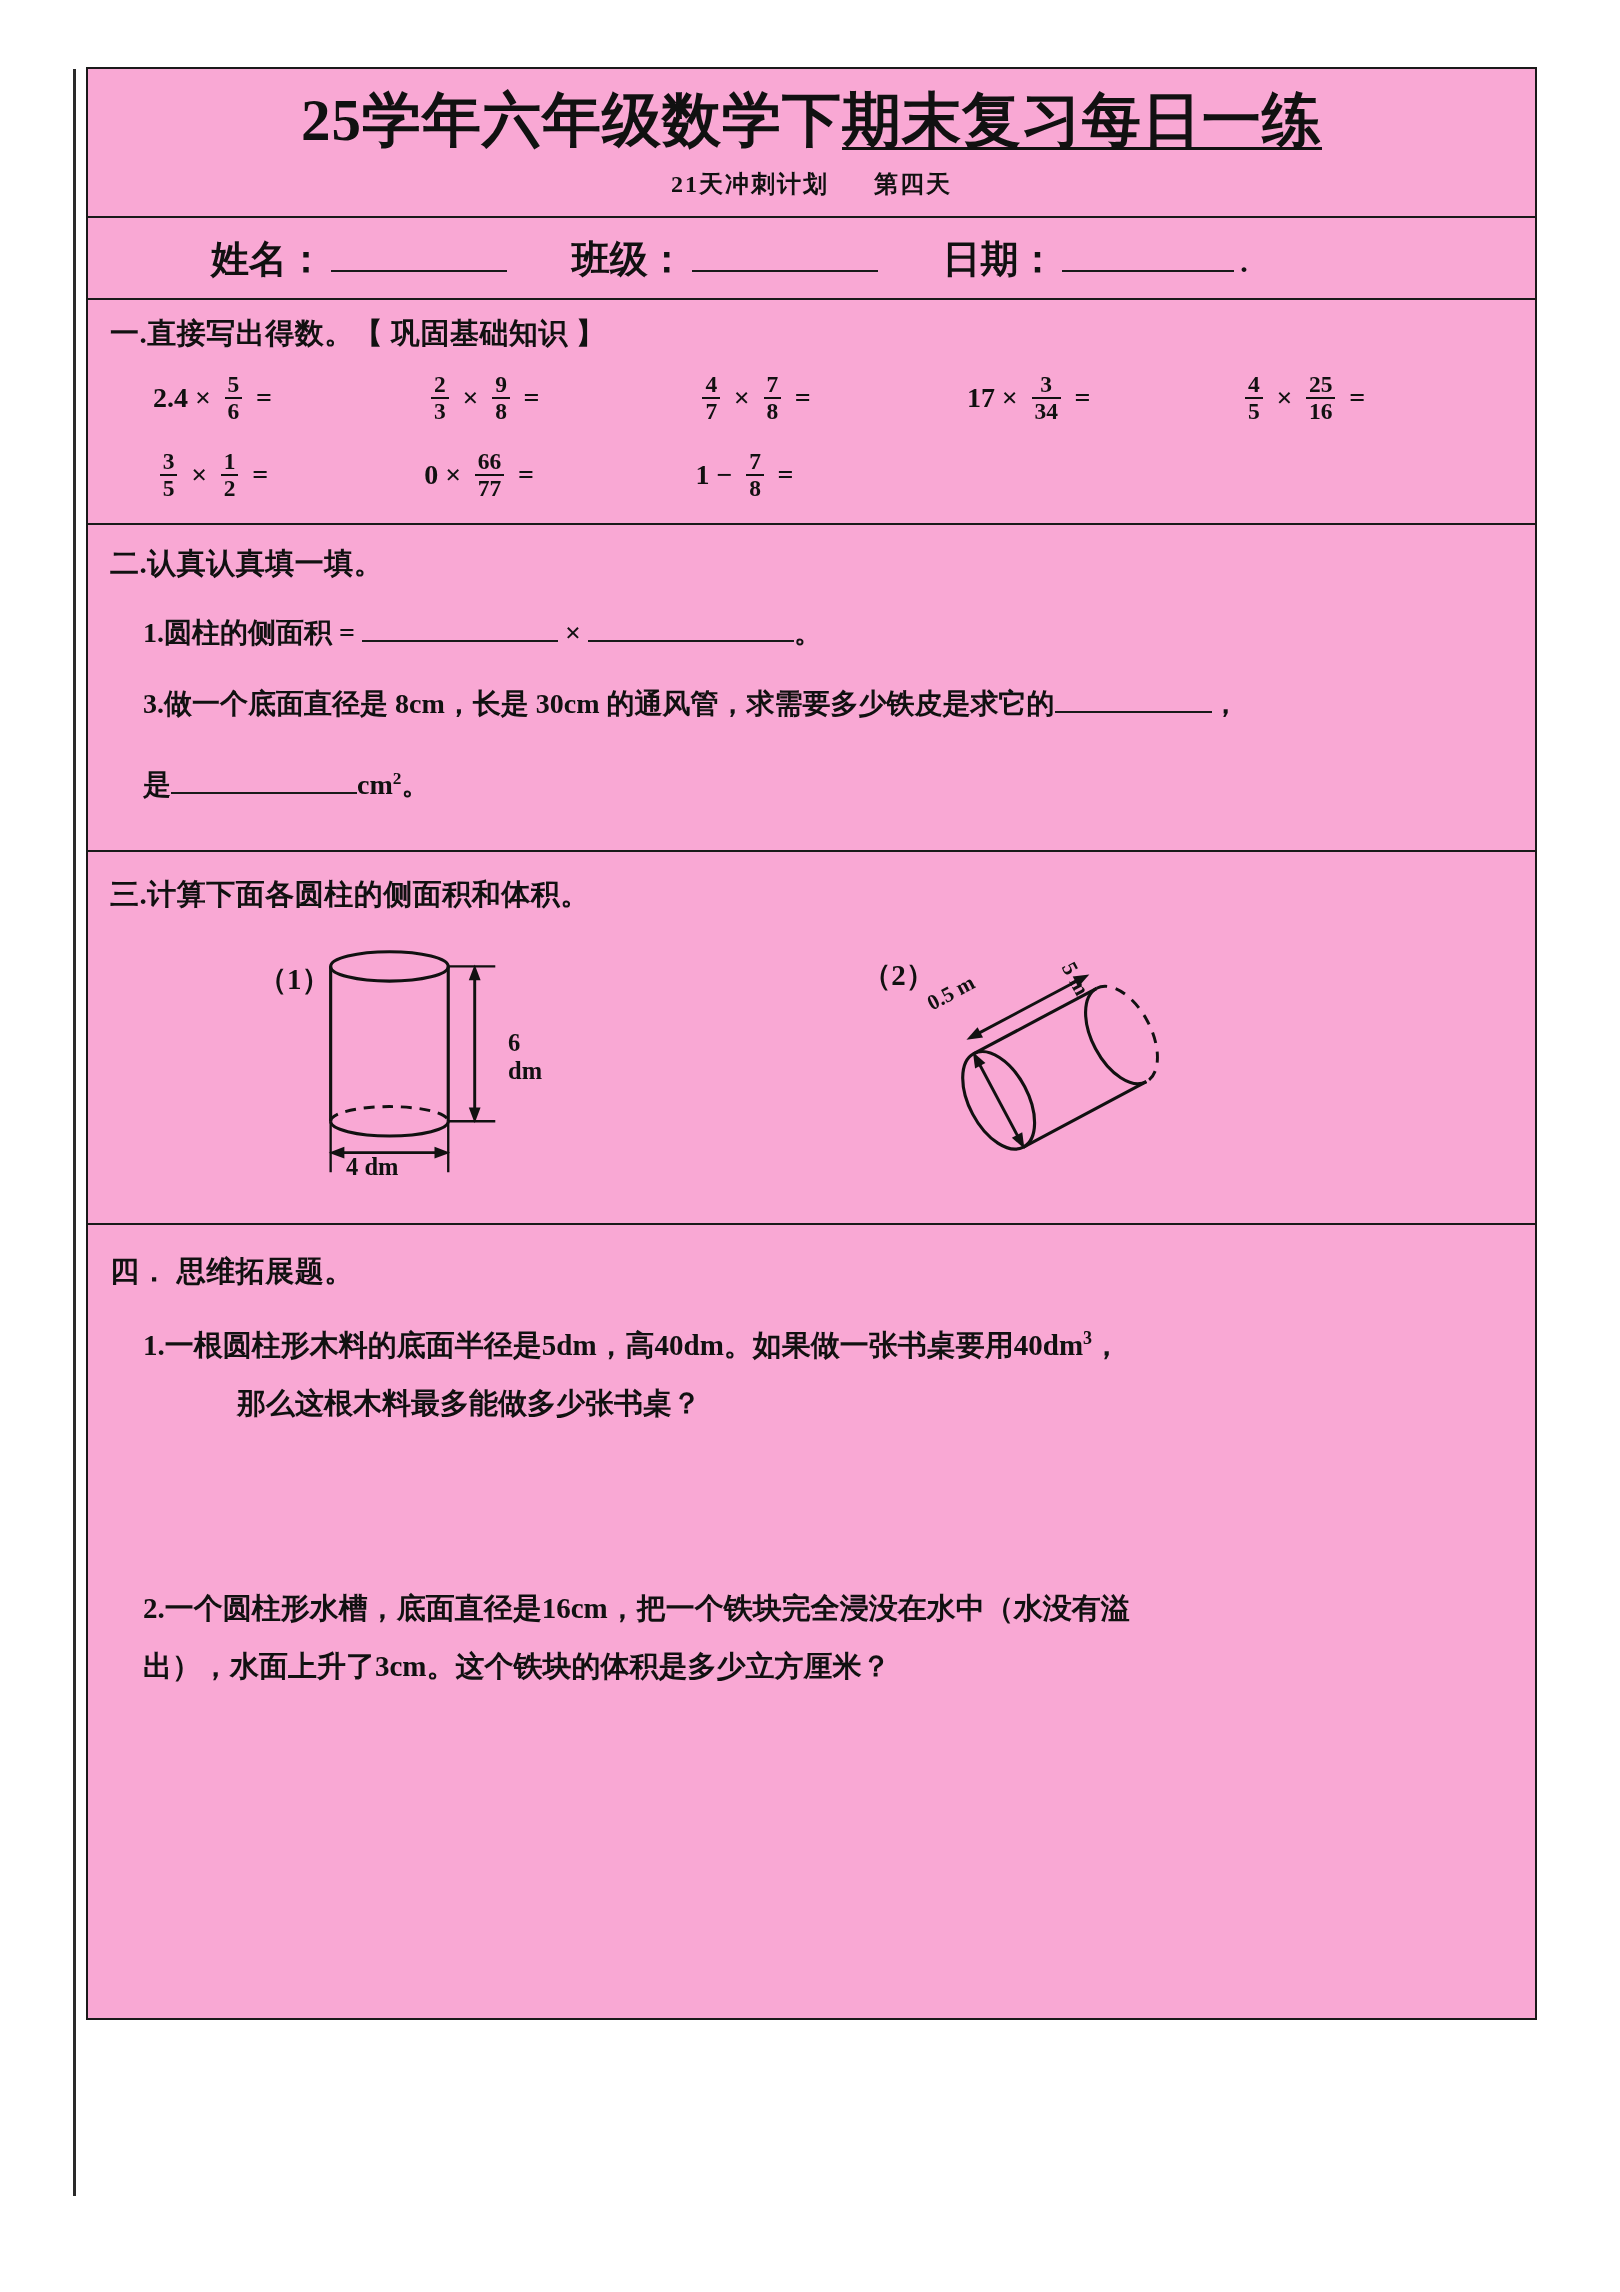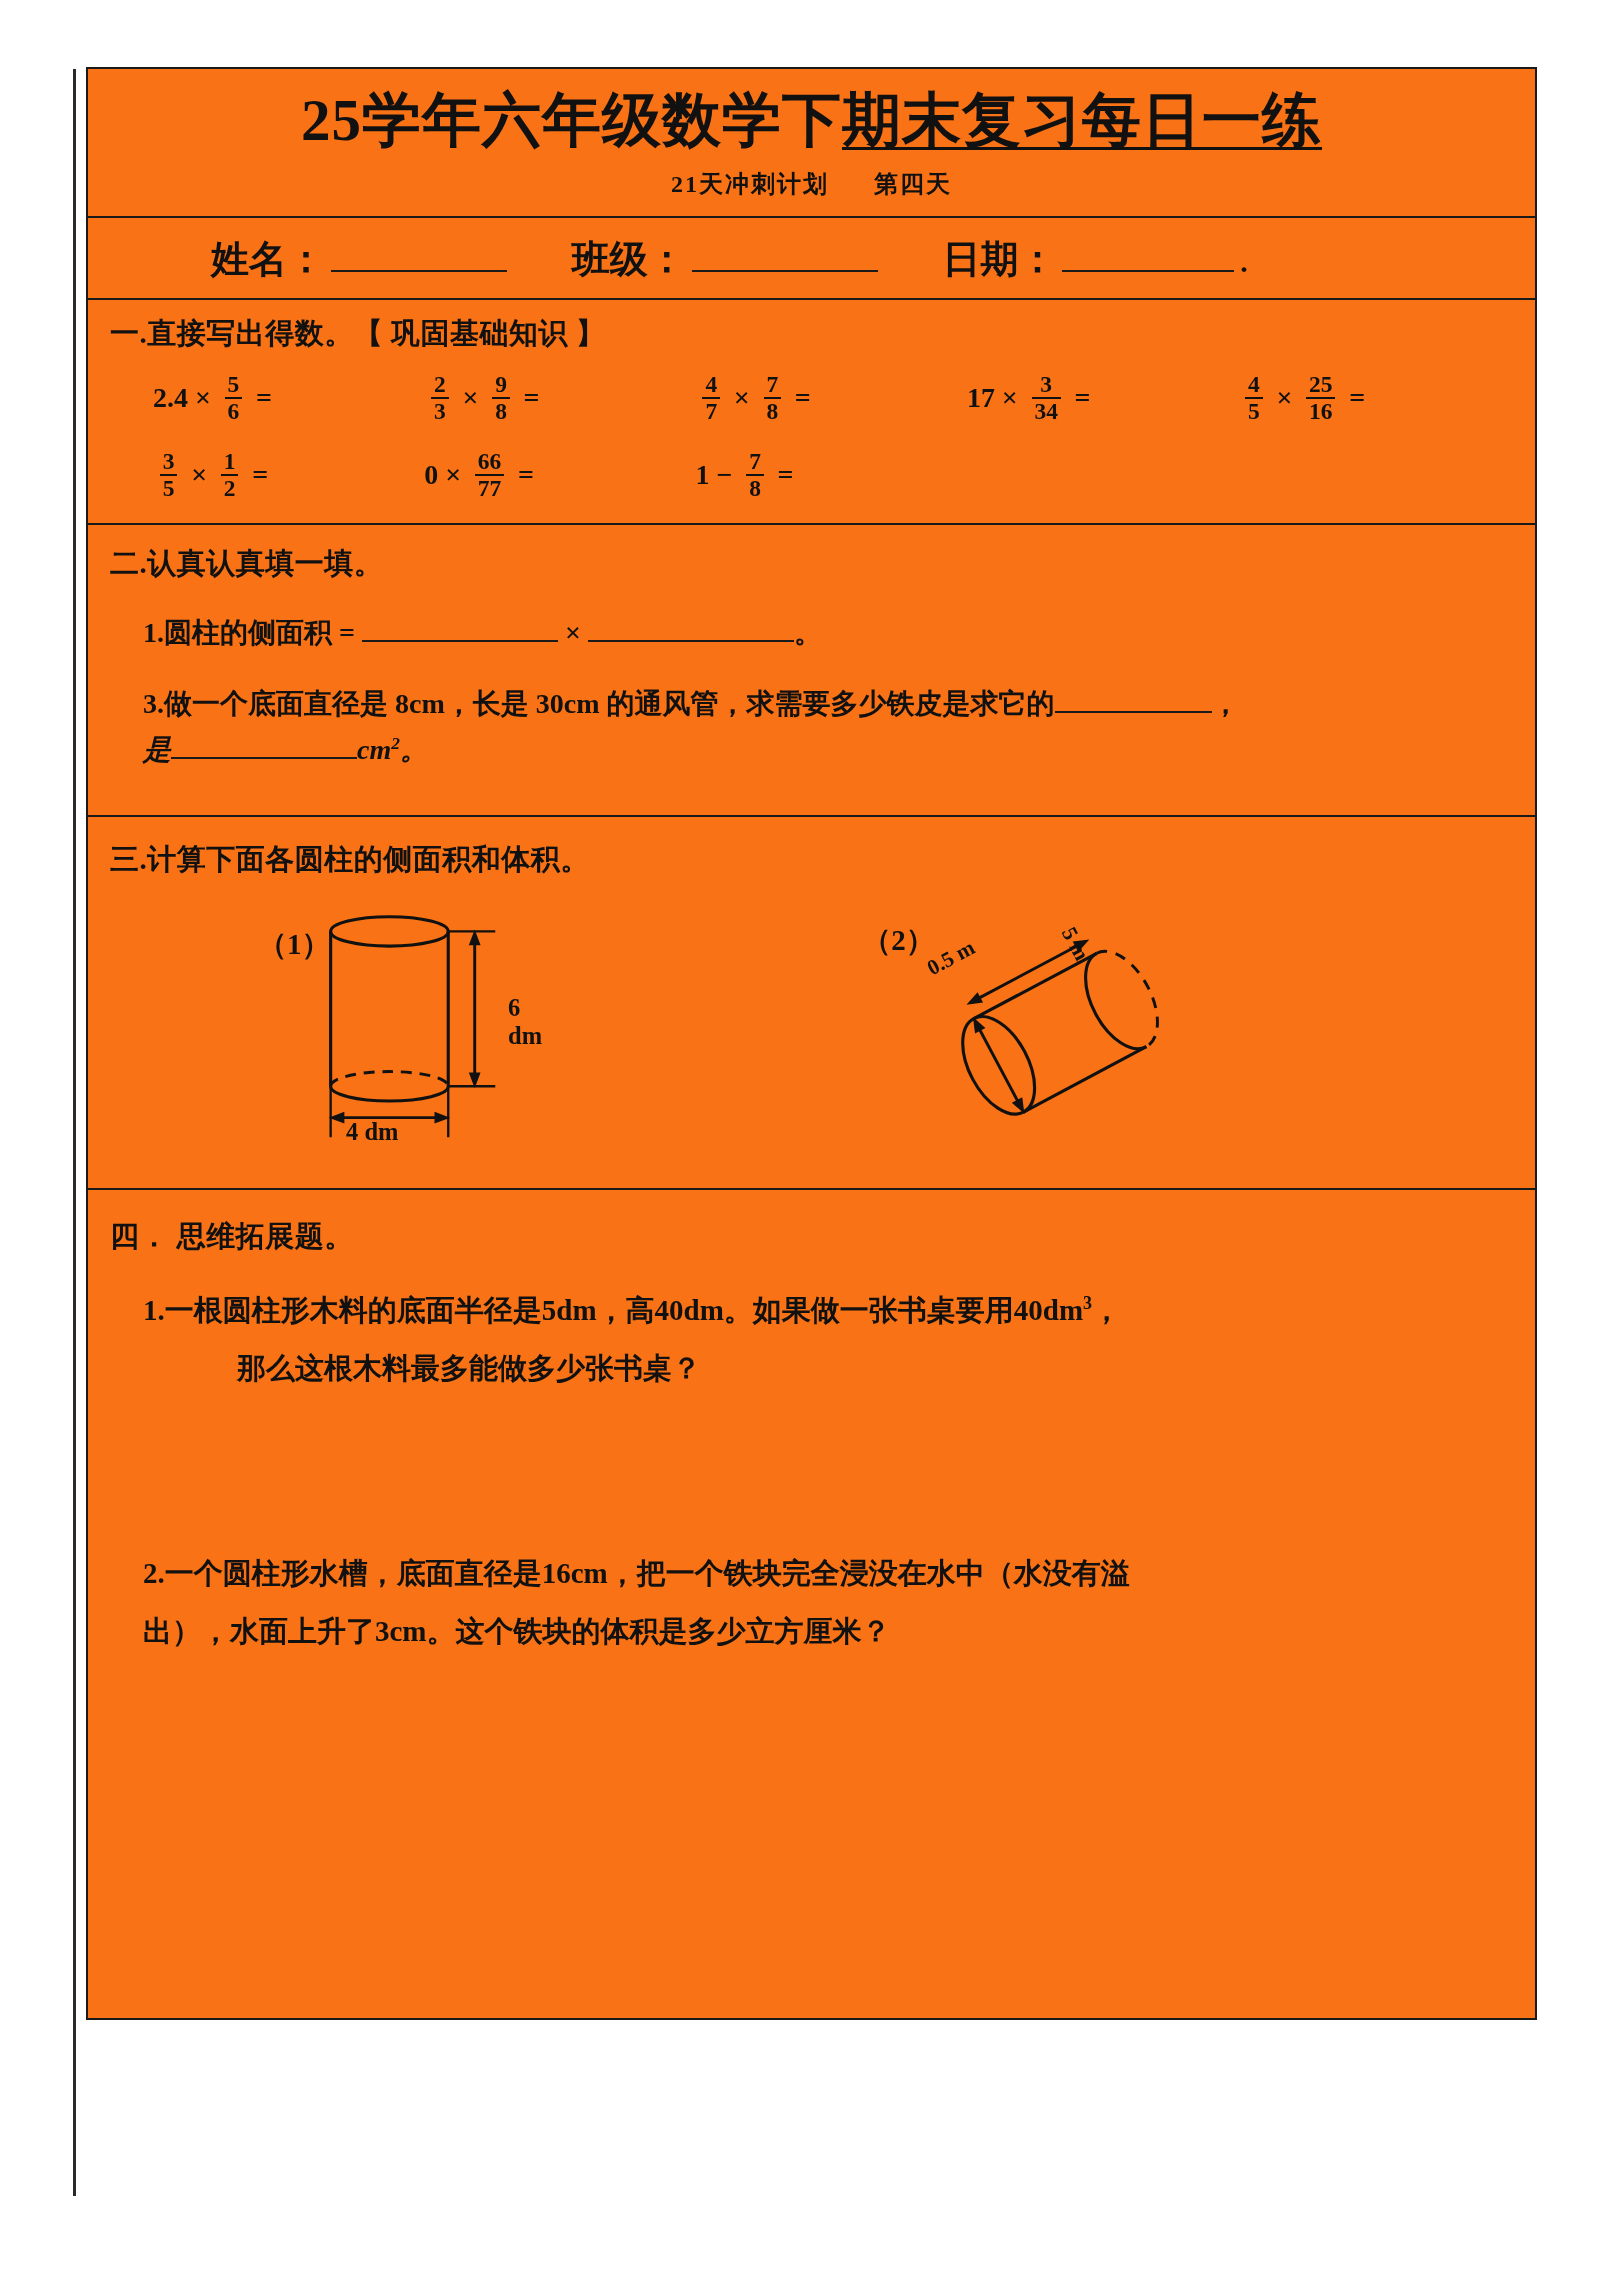--- a/index.html
+++ b/index.html
@@ -24,21 +24,21 @@
     background: #fff;
   }
   .sheet {
     position: absolute;
     left: 86px;
     top: 67px;
     width: 1451px;
     height: 1953px;
     border: 2.9px solid #1a1a1a;
     box-sizing: border-box;
-    background: #f97316;
+    background: #f9a8d4;
   }
   
   .binding {
     position: absolute;
     left: 73px;
     top: 69px;
     width: 2.9px;
     height: 2127px;
     background: #2a2a2a;
   }
@@ -316,21 +316,21 @@
       <div class="fill-q">
         <span>1.圆柱的侧面积 =</span>
         <span class="u u-200"></span>
         <span>×</span>
         <span class="u u-210"></span><span>。</span>
       </div>
 
 
       <div class="fill-q">
         <span>3.做一个底面直径是 8cm，长是 30cm 的通风管，求需要多少铁皮是求它的</span><span class="u u-160"></span><span>，</span>
-        <div style="font-style:italic;">
+        <div style="margin-top:35px;">
           <span>是</span><span class="u u-190"></span><span>cm</span><sup class="sq">2</sup><span>。</span>
         </div>
       </div>
     </div>
 
     <div class="band rule sec">
       <div class="sec-head" style="margin-top:9.8px;">三.计算下面各圆柱的侧面积和体积。</div>
 
       <div class="fig-row">
 

